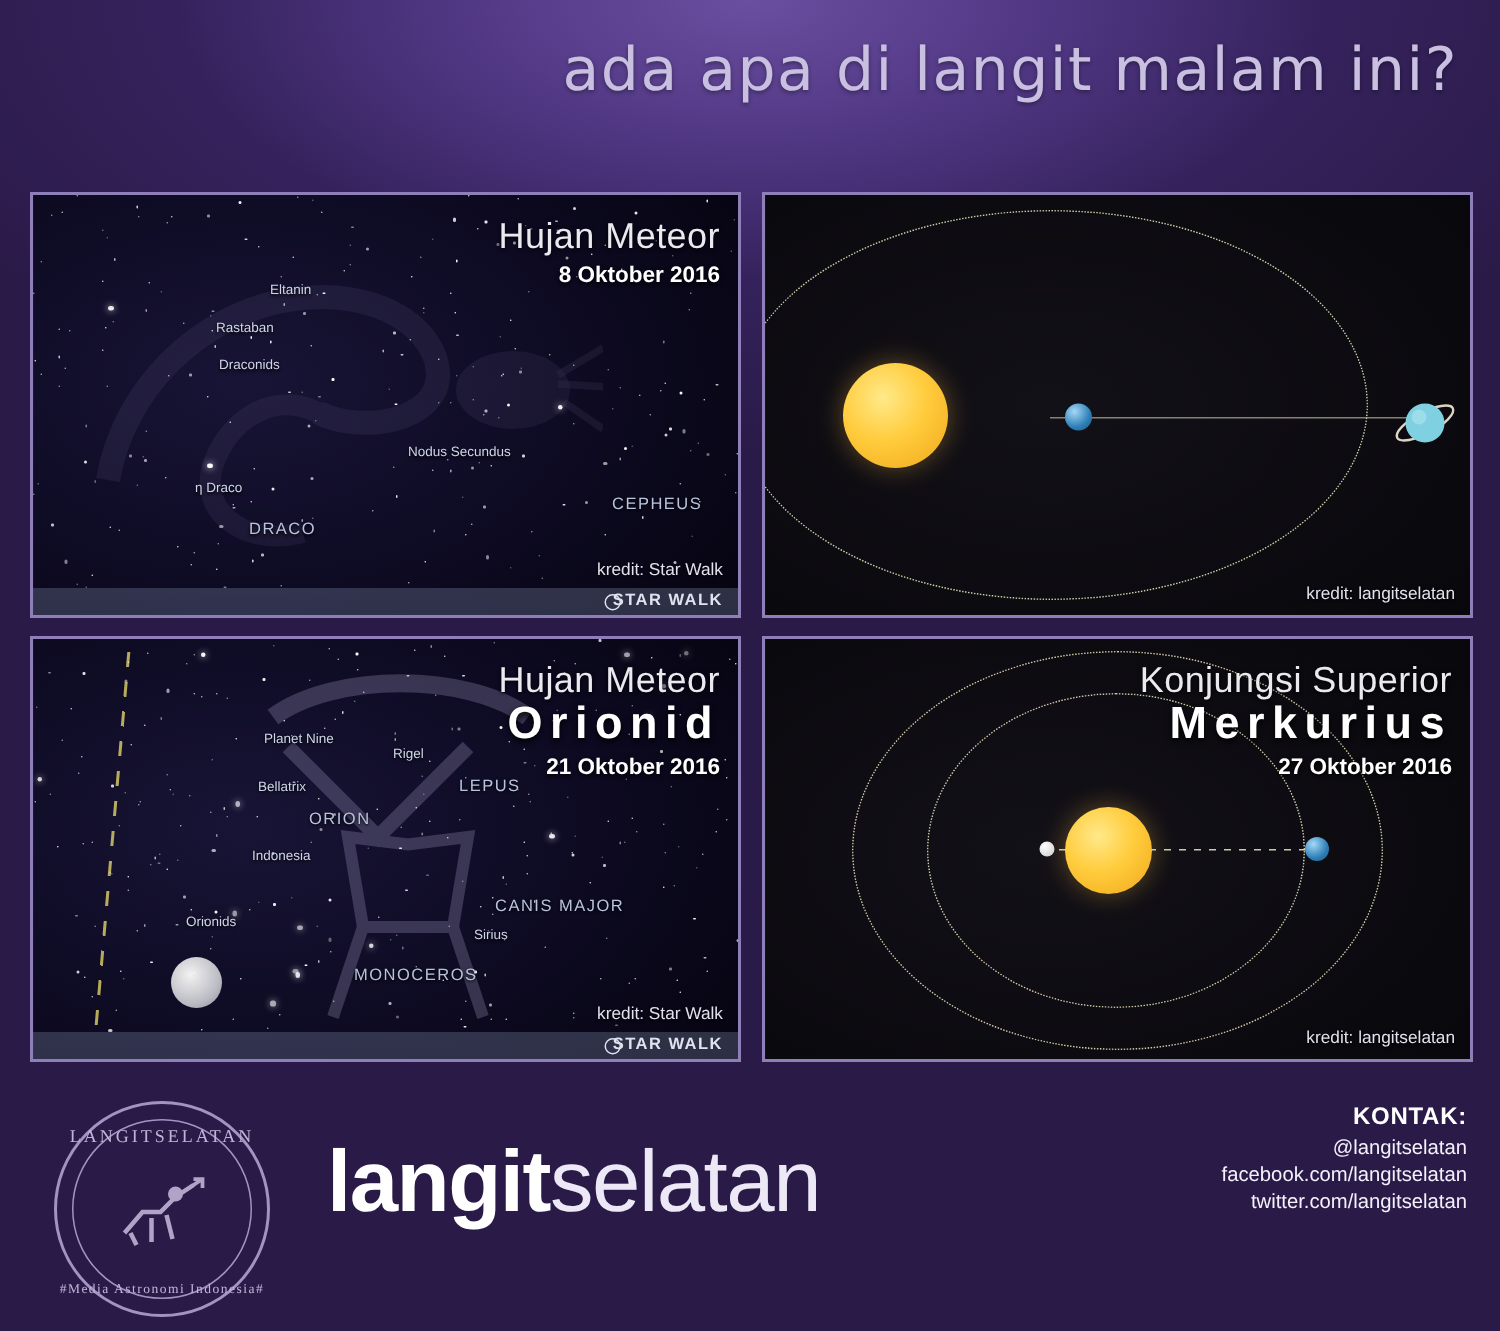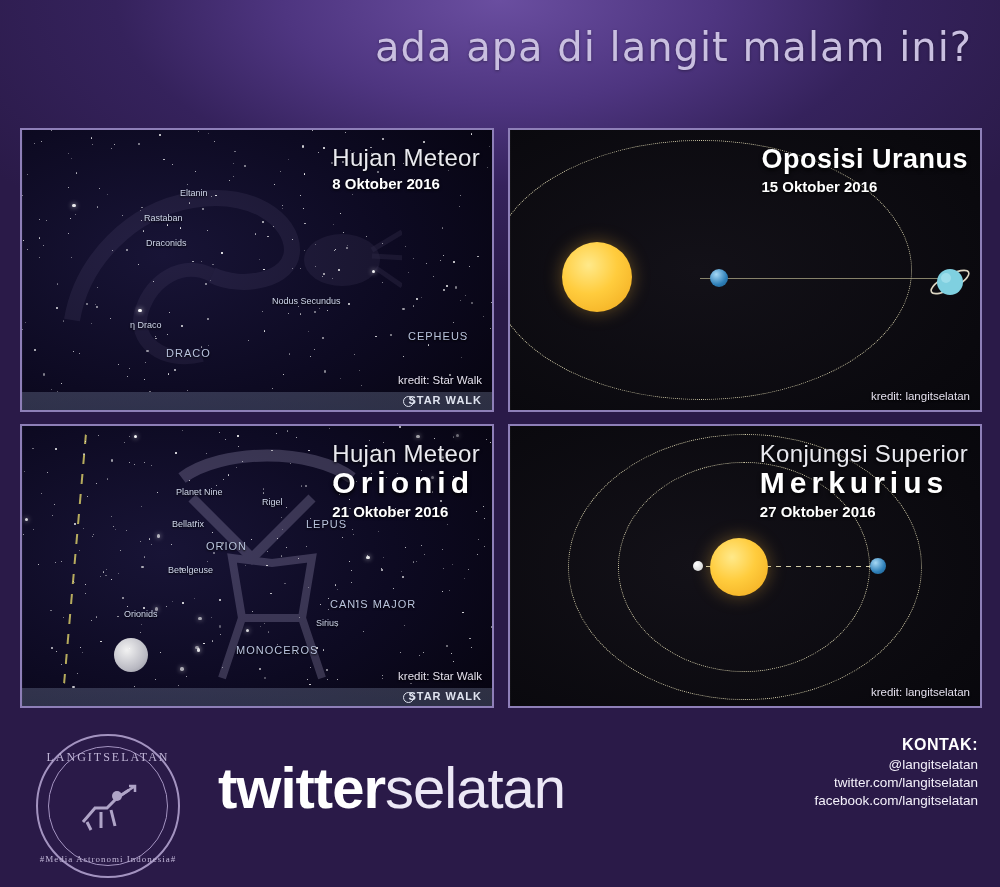--- a/index.html
+++ b/index.html
@@ -44,21 +44,21 @@
       linear-gradient(90deg, rgba(255,255,255,.035) 0 1px, transparent 1px 26px),
       radial-gradient(ellipse 420px 260px at 30% 45%, #181436 0%, #0d0a22 55%, #06040f 100%);
   }
   .spacebg{
     position:absolute;inset:0;
     background:
       linear-gradient(90deg, rgba(255,255,255,.03) 0 1px, transparent 1px 26px),
       radial-gradient(ellipse 500px 300px at 40% 50%, #131118 0%, #0a090e 60%, #050509 100%);
   }
   .panel-title{
-    position:absolute;right:12px;top:14px;text-align:left;
+    position:absolute;right:12px;top:14px;text-align:right;
     color:#ffffff;z-index:8;
   }
   .pt-line1{font-size:24px;font-weight:400;color:#e9e9ef;letter-spacing:.3px;text-shadow:0 1px 3px #000;}
   .pt-line2{font-size:30px;font-weight:700;color:#ffffff;letter-spacing:5px;margin-top:-2px;text-shadow:0 2px 4px #000;}
   .pt-date{font-size:15px;font-weight:700;color:#ffffff;margin-top:3px;text-shadow:0 1px 3px #000;}
   .pt-big{font-size:27px;font-weight:700;color:#ffffff;letter-spacing:.5px;text-shadow:0 2px 4px #000;}
   .credit{
     position:absolute;right:10px;bottom:24px;font-size:11.5px;color:#e4e0ee;z-index:9;
     text-shadow:0 1px 2px #000;
   }
@@ -373,24 +373,20 @@
     <div class="orbit" style="left:-20px;top:10px;width:420px;height:258px;"></div>
     <div class="orbit" style="left:-170px;top:-120px;width:720px;height:520px;border-style:dotted;border-color:#a99e7c;"></div>
     <div class="solidline" style="left:190px;top:148px;width:260px;"></div>
     <div class="sun" style="left:52px;top:112px;width:70px;height:70px;"></div>
     <div class="planet" style="left:200px;top:139px;width:18px;height:18px;background:radial-gradient(circle at 35% 30%,#a5d8f5,#2e7fb8 60%,#1d5a86);"></div>
     <svg style="position:absolute;left:410px;top:122px;width:60px;height:58px;" viewBox="0 0 60 58">
       <ellipse cx="30" cy="30" rx="21" ry="7" fill="none" stroke="#dcd5c2" stroke-width="1.6" transform="rotate(-28 30 30)"></ellipse>
       <circle cx="30" cy="30" r="13" fill="#7fd0e0"></circle>
       <circle cx="26" cy="26" r="5" fill="#a8e3ee" opacity=".7"></circle>
     </svg>
-    <div class="panel-title">
-      <div class="pt-big">Oposisi Uranus</div>
-      <div class="pt-date">15 Oktober 2016</div>
-    </div>
     <div class="credit low">kredit: langitselatan</div>
   </div>
 
   <div class="panel" id="p3">
     <div class="sky"></div>
     <svg class="figure" style="left:100px;top:12px;width:300px;height:250px;opacity:.22;" viewBox="0 0 300 250">
       <path d="M60 40 C100 10, 190 10, 230 40" stroke="#cfc6ee" stroke-width="12" fill="none"></path>
       <path d="M70 60 L130 120 L190 60" stroke="#cfc6ee" stroke-width="10" fill="none"></path>
       <path d="M110 120 L150 125 L190 120 L180 180 L120 180 Z" stroke="#cfc6ee" stroke-width="8" fill="none"></path>
       <path d="M120 180 L100 240 M180 180 L200 240" stroke="#cfc6ee" stroke-width="8" fill="none"></path>
@@ -666,21 +662,21 @@
       <div class="star" style="left:114.2px;top:186.8px;width:1px;height:1px;opacity:0.91;"></div>
       <div class="star" style="left:133.0px;top:181.2px;width:3.4px;height:3.4px;opacity:0.57;box-shadow:0 0 5px #fff;"></div>
       <div class="star" style="left:469.4px;top:200.2px;width:2.3px;height:2.3px;opacity:0.64;"></div>
       <div class="star" style="left:134.9px;top:108.4px;width:3.4px;height:3.4px;opacity:0.68;box-shadow:0 0 5px #fff;"></div>
       <div class="star" style="left:60.1px;top:225.6px;width:1px;height:1px;opacity:0.45;"></div>
       <div class="lbl" style="left:154px;top:61px;">Planet Nine</div>
       <div class="lbl" style="left:240px;top:71px;">Rigel</div>
       <div class="lbl" style="left:150px;top:93px;">Bellatrix</div>
       <div class="lbl big" style="left:284px;top:92px;">LEPUS</div>
       <div class="lbl big" style="left:184px;top:114px;">ORION</div>
-      <div class="lbl" style="left:146px;top:139px;">Betelgeuse</div>
+      <div class="lbl" style="left:146px;top:139px;">Indonesia</div>
       <div class="lbl big" style="left:308px;top:172px;">CANIS MAJOR</div>
       <div class="lbl" style="left:102px;top:183px;">Orionids</div>
       <div class="lbl" style="left:294px;top:192px;">Sirius</div>
       <div class="lbl big" style="left:214px;top:218px;">MONOCEROS</div>
     </div>
 
   <div class="panel" id="p4">
     <div class="spacebg"></div>
     <div class="orbit" style="left:108px;top:36px;width:250px;height:208px;"></div>
     <div class="orbit" style="left:58px;top:8px;width:352px;height:264px;"></div>
@@ -702,22 +698,22 @@
       <div class="top-text">LANGITSELATAN</div>
       <svg class="centaur" viewBox="0 0 70 56">
         <path d="M10 44 L22 30 L34 30 L44 20 L56 12" stroke="#d9cfee" stroke-width="3" fill="none"></path>
         <path d="M14 44 L18 52 M28 34 L28 50 M38 32 L42 48" stroke="#d9cfee" stroke-width="3" fill="none"></path>
         <circle cx="44" cy="18" r="5" fill="#d9cfee"></circle>
         <path d="M44 20 L62 8 M56 8 L62 8 L62 14" stroke="#d9cfee" stroke-width="2.5" fill="none"></path>
       </svg>
       <div class="bot-text">#Media Astronomi Indonesia#</div>
     </div>
     <div class="brand">
-      <b>twitter</b><i>selatan</i>
+      <b>langit</b><i>selatan</i>
     </div>
     <div class="kontak">
       <div class="k-title">KONTAK:</div>
       <div class="k-line">@langitselatan</div>
+      <div class="k-line">facebook.com/langitselatan</div>
       <div class="k-line">twitter.com/langitselatan</div>
-      <div class="k-line">facebook.com/langitselatan</div>
     </div>
   </div>
 </div>
 
 </body></html>

